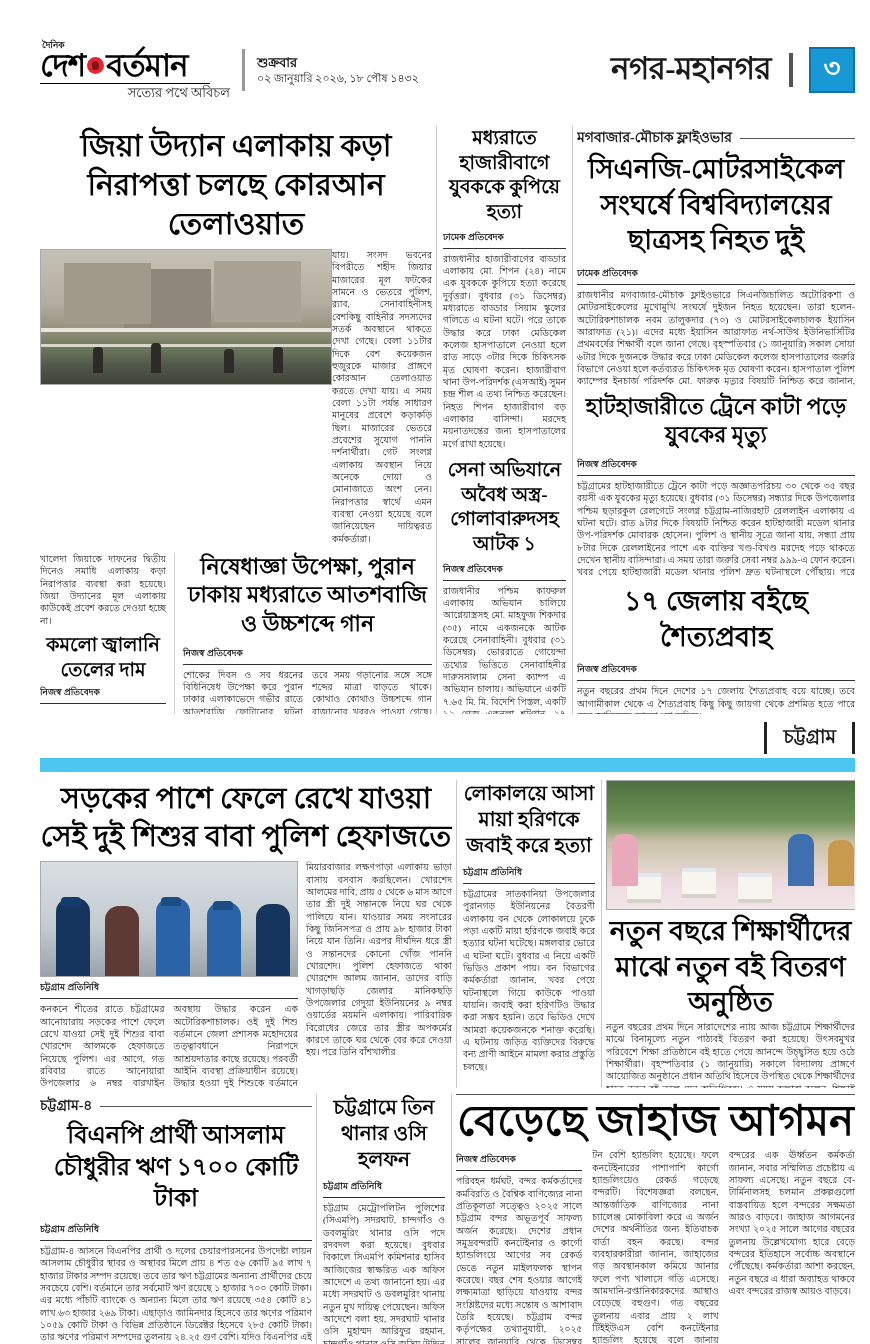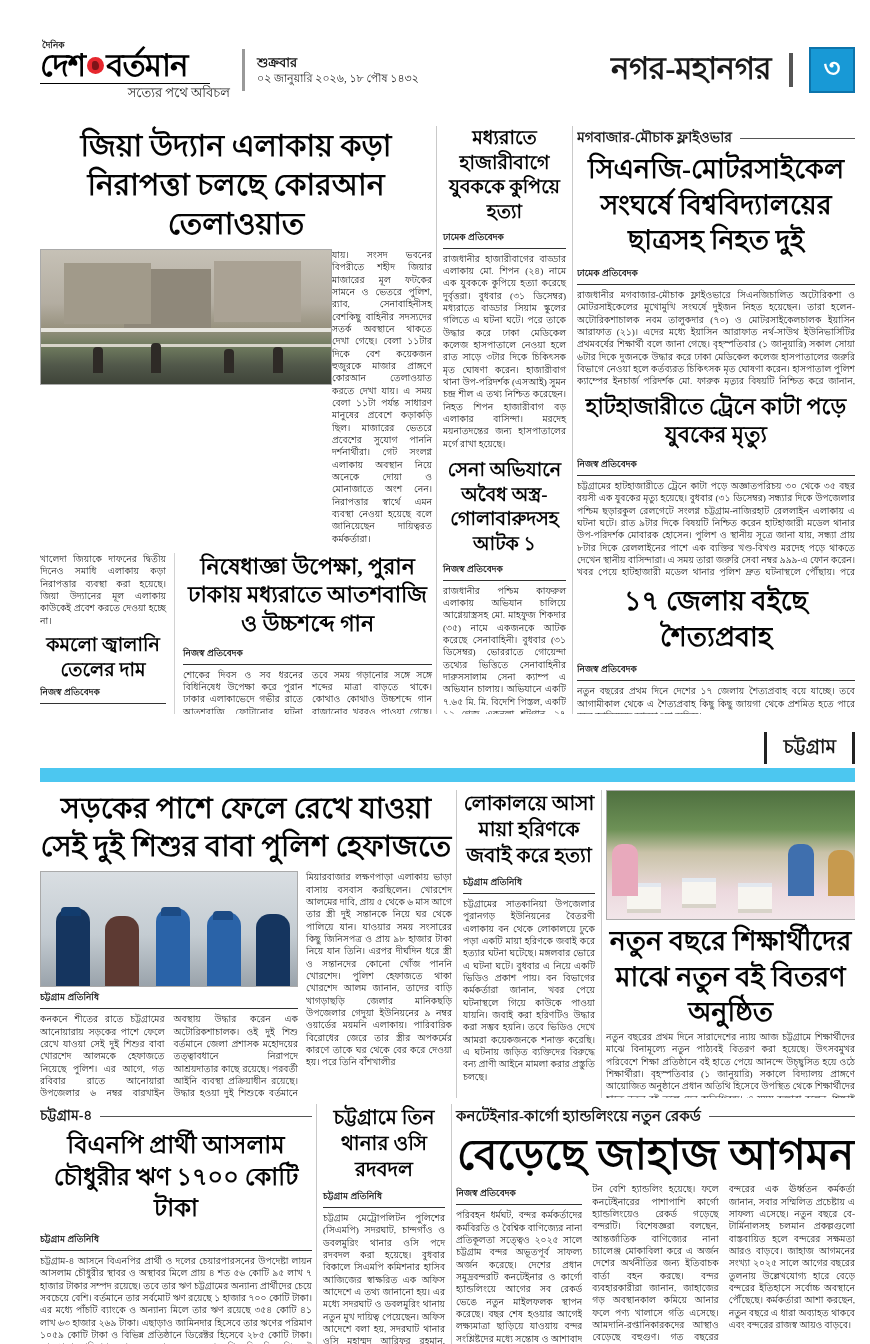--- a/index.html
+++ b/index.html
@@ -66,21 +66,21 @@
   .zia-block { position:absolute; left:8%; top:10%; width:30%; height:45%; background:#a19a8a; box-shadow:60px 6px 0 #8f887a, 150px -2px 0 #aaa294; }
   .zia-fig { position:absolute; bottom:8%; width:10px; height:26px; background:#2e2a26; border-radius:4px 4px 0 0; }
   .photo-police { width:258px; height:116px; background:linear-gradient(180deg,#d9dee2 0%,#c4ccd2 55%,#9aa3ab 100%); }
   .pol-fig { position:absolute; bottom:0; width:34px; height:78px; border-radius:14px 14px 0 0; }
   .pol-cap { position:absolute; width:20px; height:9px; border-radius:4px 4px 0 0; background:#123c6e; }
   .photo-books { width:253px; height:130px;
     background:linear-gradient(180deg,#4f7040 0%,#6d9156 30%,#c9c2a8 48%,#d9cfc0 62%,#ecd9de 78%,#f2e6e9 100%); }
   .bk-stack { position:absolute; bottom:8%; width:34px; height:22px; background:#f7f5f0; box-shadow:0 -4px 0 #e3e8ef, 0 4px 0 #d8d3c9; }
   .bk-person { position:absolute; bottom:18%; width:26px; height:52px; border-radius:10px 10px 0 0; }
   
-  .sec-label-row { display:flex; justify-content:flex-end; margin-top:18px; }
+  .sec-label-row { display:flex; justify-content:flex-end; margin-top:8px; }
   .sec-label { font-size:19px; font-weight:bold; padding:0 16px; border-left:3px solid #222; border-right:3px solid #222; }
   .cyan-bar { height:14px; background:#4cc7f0; margin:4px 0 8px 0; }
   
   .band2 { height:308px; overflow:hidden; }
   .colD { width:412px; }
   .rowD { display:flex; gap:8px; margin-top:6px; }
   .colD-left { width:258px; }
   .colD-right { flex:1; }
   .colE { width:146px; padding:0 6px; margin:0 4px; border-left:1px solid #c9c9c9; border-right:1px solid #c9c9c9; overflow:hidden; }
   .colF { flex:1; overflow:hidden; }
@@ -241,28 +241,27 @@
       <div class="kicker">
         <span>চট্টগ্রাম-৪</span>
         <span class="kline"></span>
       </div>
       <h1 class="head-l" style="font-size:24px">বিএনপি প্রার্থী আসলাম চৌধুরীর ঋণ ১৭০০ কোটি টাকা</h1>
       <div class="byline mt4">চট্টগ্রাম প্রতিনিধি</div>
       <div class="tcol">চট্টগ্রাম-৪ আসনে বিএনপির প্রার্থী ও দলের চেয়ারপারসনের উপদেষ্টা লায়ন আসলাম চৌধুরীর স্থাবর ও অস্থাবর মিলে প্রায় ৪ শত ৫৬ কোটি ৯৫ লাখ ৭ হাজার টাকার সম্পদ রয়েছে। তবে তার ঋণ চট্টগ্রামের অন্যান্য প্রার্থীদের চেয়ে সবচেয়ে বেশি। বর্তমানে তার সর্বমোট ঋণ রয়েছে ১ হাজার ৭০০ কোটি টাকা। এর মধ্যে পাঁচটি ব্যাংকে ও অন্যান্য মিলে তার ঋণ রয়েছে ৩৫৪ কোটি ৪১ লাখ ৬৩ হাজার ২৬৯ টাকা। এছাড়াও জামিনদার হিসেবে তার ঋণের পরিমাণ ১০৫৯ কোটি টাকা ও বিভিন্ন প্রতিষ্ঠানে ডিরেক্টর হিসেবে ২৮৫ কোটি টাকা। তার ঋণের পরিমাণ সম্পদের তুলনায় ২৪.২৫ গুণ বেশি। যদিও বিএনপির এই নেতা এসব ঋণ বেশিরভাগই জামিনদার ও ডিরেক্টর হওয়ার সুবাদে হয়েছেন বলে হলফনামায় উল্লেখ করেছেন। মনোনয়নপত্রের সঙ্গে দেওয়া হলফনামা বিশ্লেষণ করে দেখা গেছে, আসলাম চৌধুরীর বার্ষিক আয় কৃষি খাত, বাড়ি-দোকান ভাড়া, ব্যবসা ও শেয়ার-সঞ্চয়পত্র থেকে আসে। হলফনামায় তিনি পেশা হিসেবে ব্যবসার কথা উল্লেখ করেছেন।</div>
     </div>
 
     <div class="colH">
-      <h2 class="head-m" style="font-size:20px">চট্টগ্রামে তিন থানার ওসি রদবদল</h2>
+      <h2 class="head-m" style="font-size:20px">চট্টগ্রামে তিন থানার ওসি হলফন</h2>
       <div class="byline mt4">চট্টগ্রাম প্রতিনিধি</div>
       <div class="tcol">চট্টগ্রাম মেট্রোপলিটন পুলিশের (সিএমপি) সদরঘাট, চান্দগাঁও ও ডবলমুরিং থানার ওসি পদে রদবদল করা হয়েছে। বুধবার বিকালে সিএমপি কমিশনার হাসিব আজিজের স্বাক্ষরিত এক অফিস আদেশে এ তথ্য জানানো হয়। এর মধ্যে সদরঘাট ও ডবলমুরিং থানায় নতুন মুখ দায়িত্ব পেয়েছেন। অফিস আদেশে বলা হয়, সদরঘাট থানার ওসি মুহাম্মদ আরিফুর রহমান, চান্দগাঁও থানার ওসি জসিম উদ্দিন এবং ডবলমুরিং থানার ওসি জাহিদ হোসেন জিয়াকে সিএমপির লাইন অফিসে বদলি করা হয়েছে। একই আদেশে বায়েজিদ থানার পুলিশ পরিদর্শক পদে নতুন কর্মকর্তাকে পদায়ন করা হয়।</div>
     </div>
 
     <div class="colI">
       <div class="kicker" style="font-size:15px">
-        <span>কনটেইনার-কার্গো হ্যান্ডলিংয়ে নতুন রেকর্ড</span>
         <span class="kline"></span>
       </div>
       <h1 class="head-xxl">বেড়েছে জাহাজ আগমন</h1>
       <div class="rowI">
         <div class="icol">
           <div class="byline">নিজস্ব প্রতিবেদক</div>
           <div class="tcol">পরিবহন ধর্মঘট, বন্দর কর্মকর্তাদের কর্মবিরতি ও বৈশ্বিক বাণিজ্যের নানা প্রতিকূলতা সত্ত্বেও ২০২৫ সালে চট্টগ্রাম বন্দর অভূতপূর্ব সাফল্য অর্জন করেছে। দেশের প্রধান সমুদ্রবন্দরটি কনটেইনার ও কার্গো হ্যান্ডলিংয়ে আগের সব রেকর্ড ভেঙে নতুন মাইলফলক স্থাপন করেছে। বছর শেষ হওয়ার আগেই লক্ষ্যমাত্রা ছাড়িয়ে যাওয়ায় বন্দর সংশ্লিষ্টদের মধ্যে সন্তোষ ও আশাবাদ তৈরি হয়েছে। চট্টগ্রাম বন্দর কর্তৃপক্ষের তথ্যানুযায়ী, ২০২৫ সালের জানুয়ারি থেকে ডিসেম্বর পর্যন্ত বন্দরে ৩৪ লাখ ৯ হাজার ৬৯ টিইইউএস কনটেইনার হ্যান্ডলিং হয়েছে।</div>
         </div>
         <div class="icol">
           <div class="tcol">টন বেশি হ্যান্ডলিং হয়েছে। ফলে কনটেইনারের পাশাপাশি কার্গো হ্যান্ডলিংয়েও রেকর্ড গড়েছে বন্দরটি। বিশেষজ্ঞরা বলছেন, আন্তর্জাতিক বাণিজ্যের নানা চ্যালেঞ্জ মোকাবিলা করে এ অর্জন দেশের অর্থনীতির জন্য ইতিবাচক বার্তা বহন করছে। বন্দর ব্যবহারকারীরা জানান, জাহাজের গড় অবস্থানকাল কমিয়ে আনার ফলে পণ্য খালাসে গতি এসেছে। আমদানি-রপ্তানিকারকদের আস্থাও বেড়েছে বহুগুণ। গত বছরের তুলনায় এবার প্রায় ২ লাখ টিইইউএস বেশি কনটেইনার হ্যান্ডলিং হয়েছে বলে জানায় কর্তৃপক্ষ।</div>

